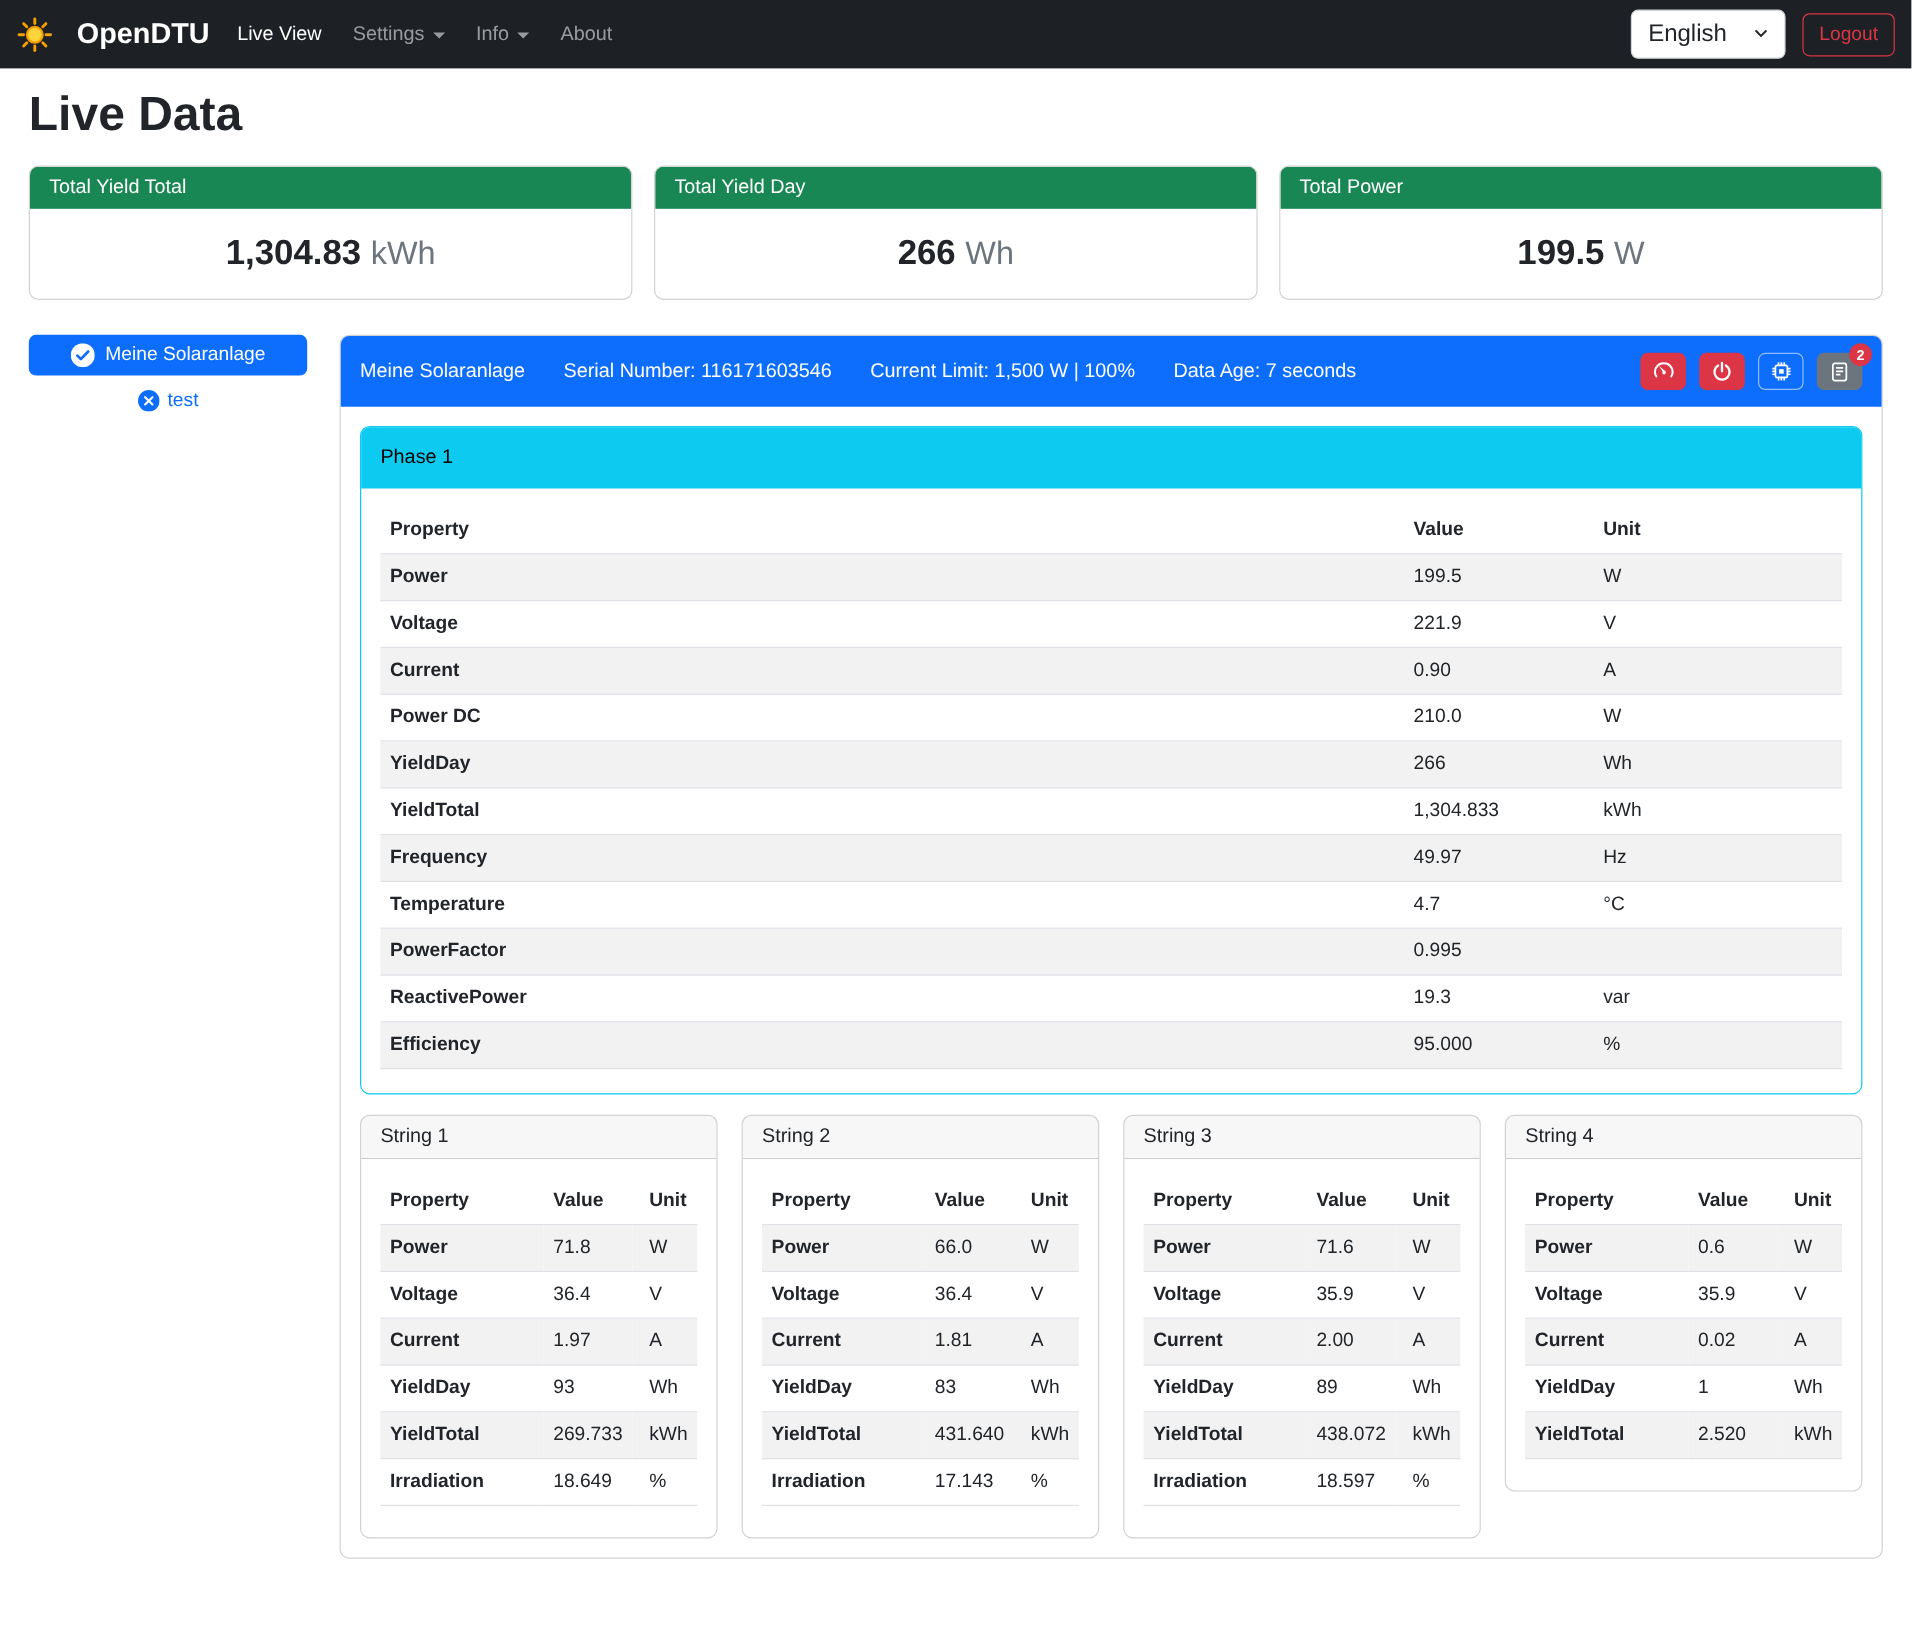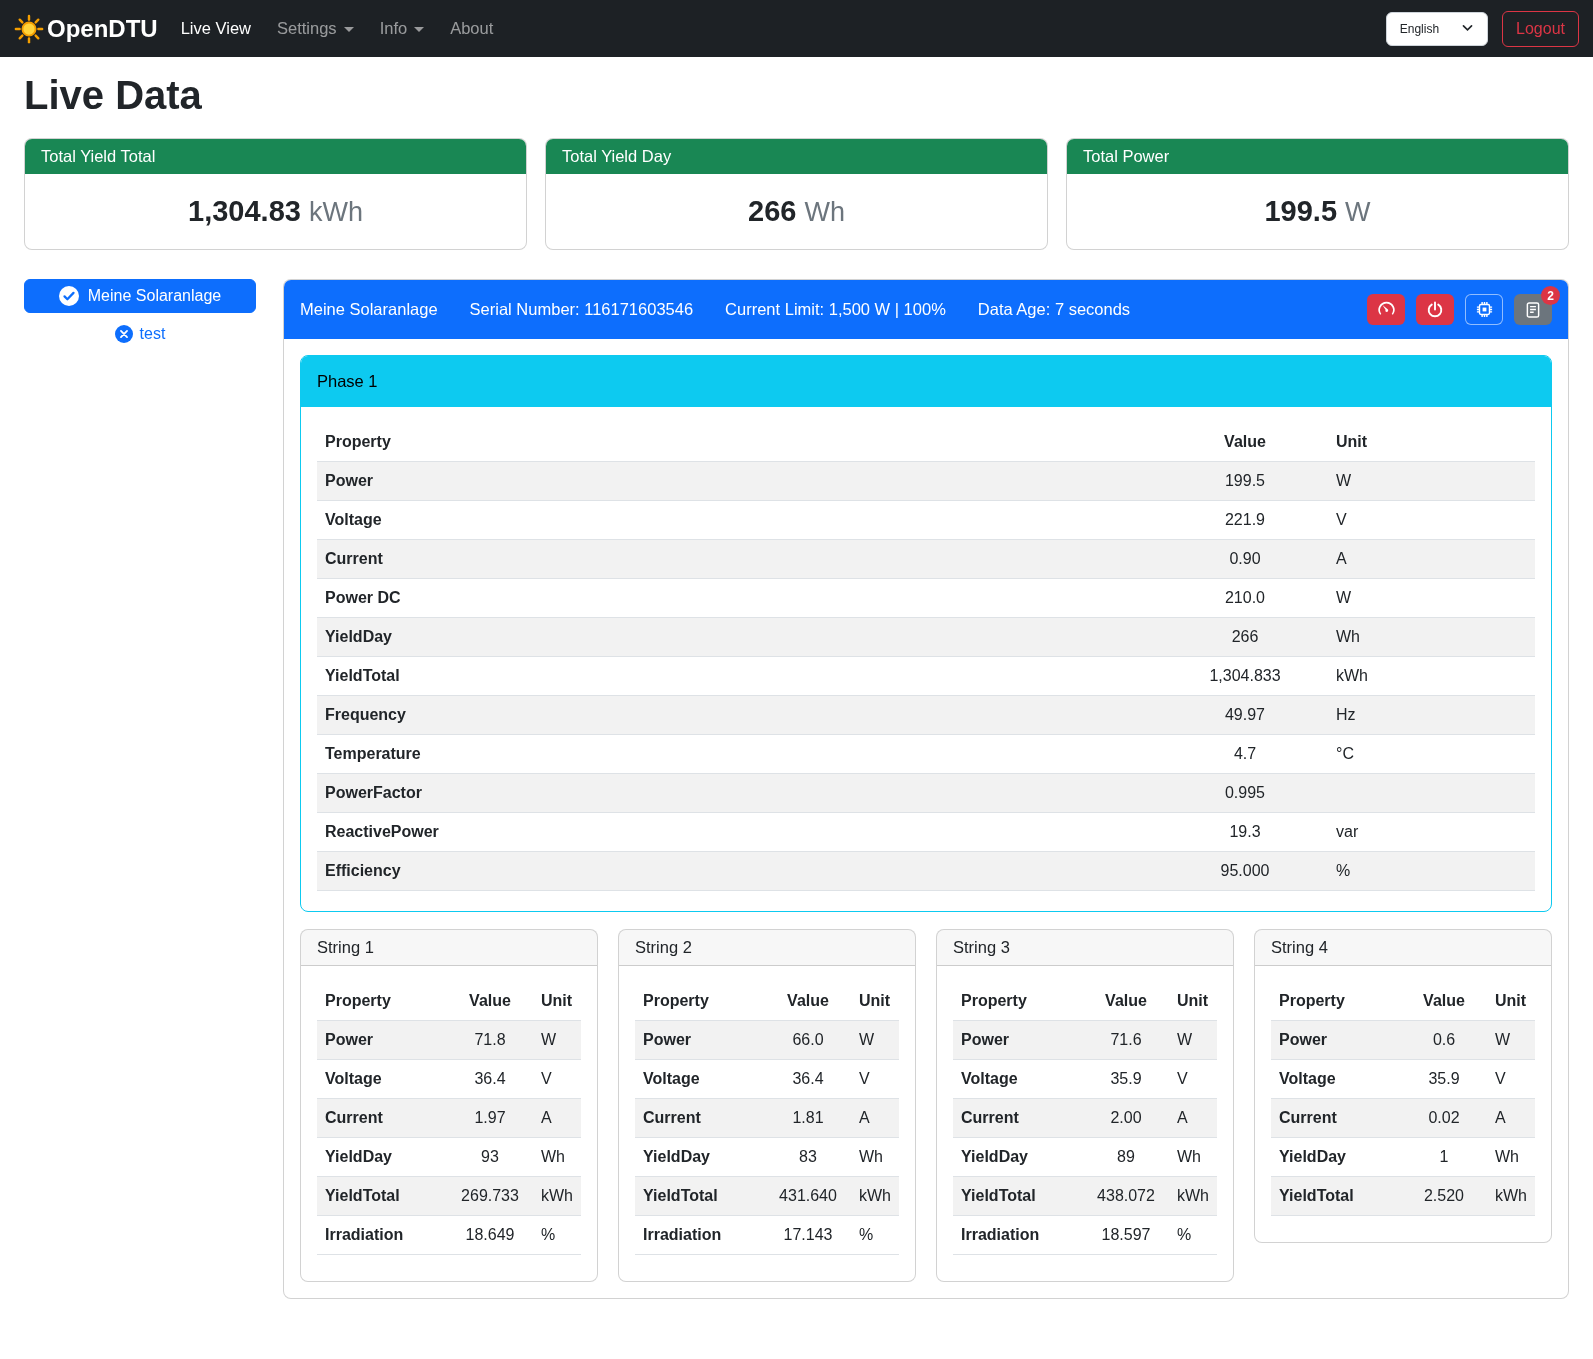--- a/index.html
+++ b/index.html
@@ -14,21 +14,21 @@
 
   
   .navbar {
     background: #1d2125;
     height: 57px;
     display: flex;
     align-items: center;
     padding: 0 14px;
   }
   .brand {
-    display: flex; align-items: center; gap: 3px;
+    display: flex; align-items: center; gap: 20px;
     color: #fff; font-size: 24px; font-weight: 700;
     margin-right: 10px; cursor: pointer;
   }
   .brand-icon { display: flex; align-items: center; }
   .nav-items { list-style: none; display: flex; align-items: center; }
   .nav-item {
     color: rgba(255,255,255,.55);
     font-size: 16.5px;
     padding: 8px 13px;
     cursor: pointer;
@@ -42,21 +42,21 @@
     border-left: 5px solid transparent;
     border-right: 5px solid transparent;
     margin-top: 2px;
   }
   .nav-right { margin-left: auto; display: flex; align-items: center; gap: 14px; }
   .lang-select {
     background: #fff;
     border: 1px solid #ced4da;
     border-radius: 6px;
     padding: 8px 13px;
-    font-size: 12px;
+    font-size: 20px;
     color: #212529;
     display: flex; align-items: center; gap: 22px;
     cursor: pointer;
   }
   .logout-btn {
     background: transparent;
     color: #dc3545;
     border: 1px solid #dc3545;
     border-radius: 6px;
     padding: 8px 13px;
@@ -153,21 +153,21 @@
   
   .data-table { width: 100%; border-collapse: collapse; font-size: 16px; }
   .data-table th, .data-table td {
     padding: 10px 8px;
     border-bottom: 1px solid #dee2e6;
     text-align: left;
     vertical-align: middle;
   }
   .data-table thead th { font-weight: 700; }
   .data-table td.col-prop { font-weight: 700; }
-  .data-table .col-value { text-align: center; }
+  .data-table .col-value { text-align: left; }
   .data-table tbody tr:nth-child(odd) { background: #f2f2f2; }
   .phase-table .col-value { width: 150px; }
   .phase-table .col-unit  { width: 215px; padding-left: 16px; }
   .string-table .col-value { width: 74px; }
   .string-table .col-unit  { width: 48px; padding-left: 14px; }
 
   
   .strings-row { display: flex; gap: 20px; margin-top: 17px; align-items: flex-start; }
   .string-card {
     flex: 1;

